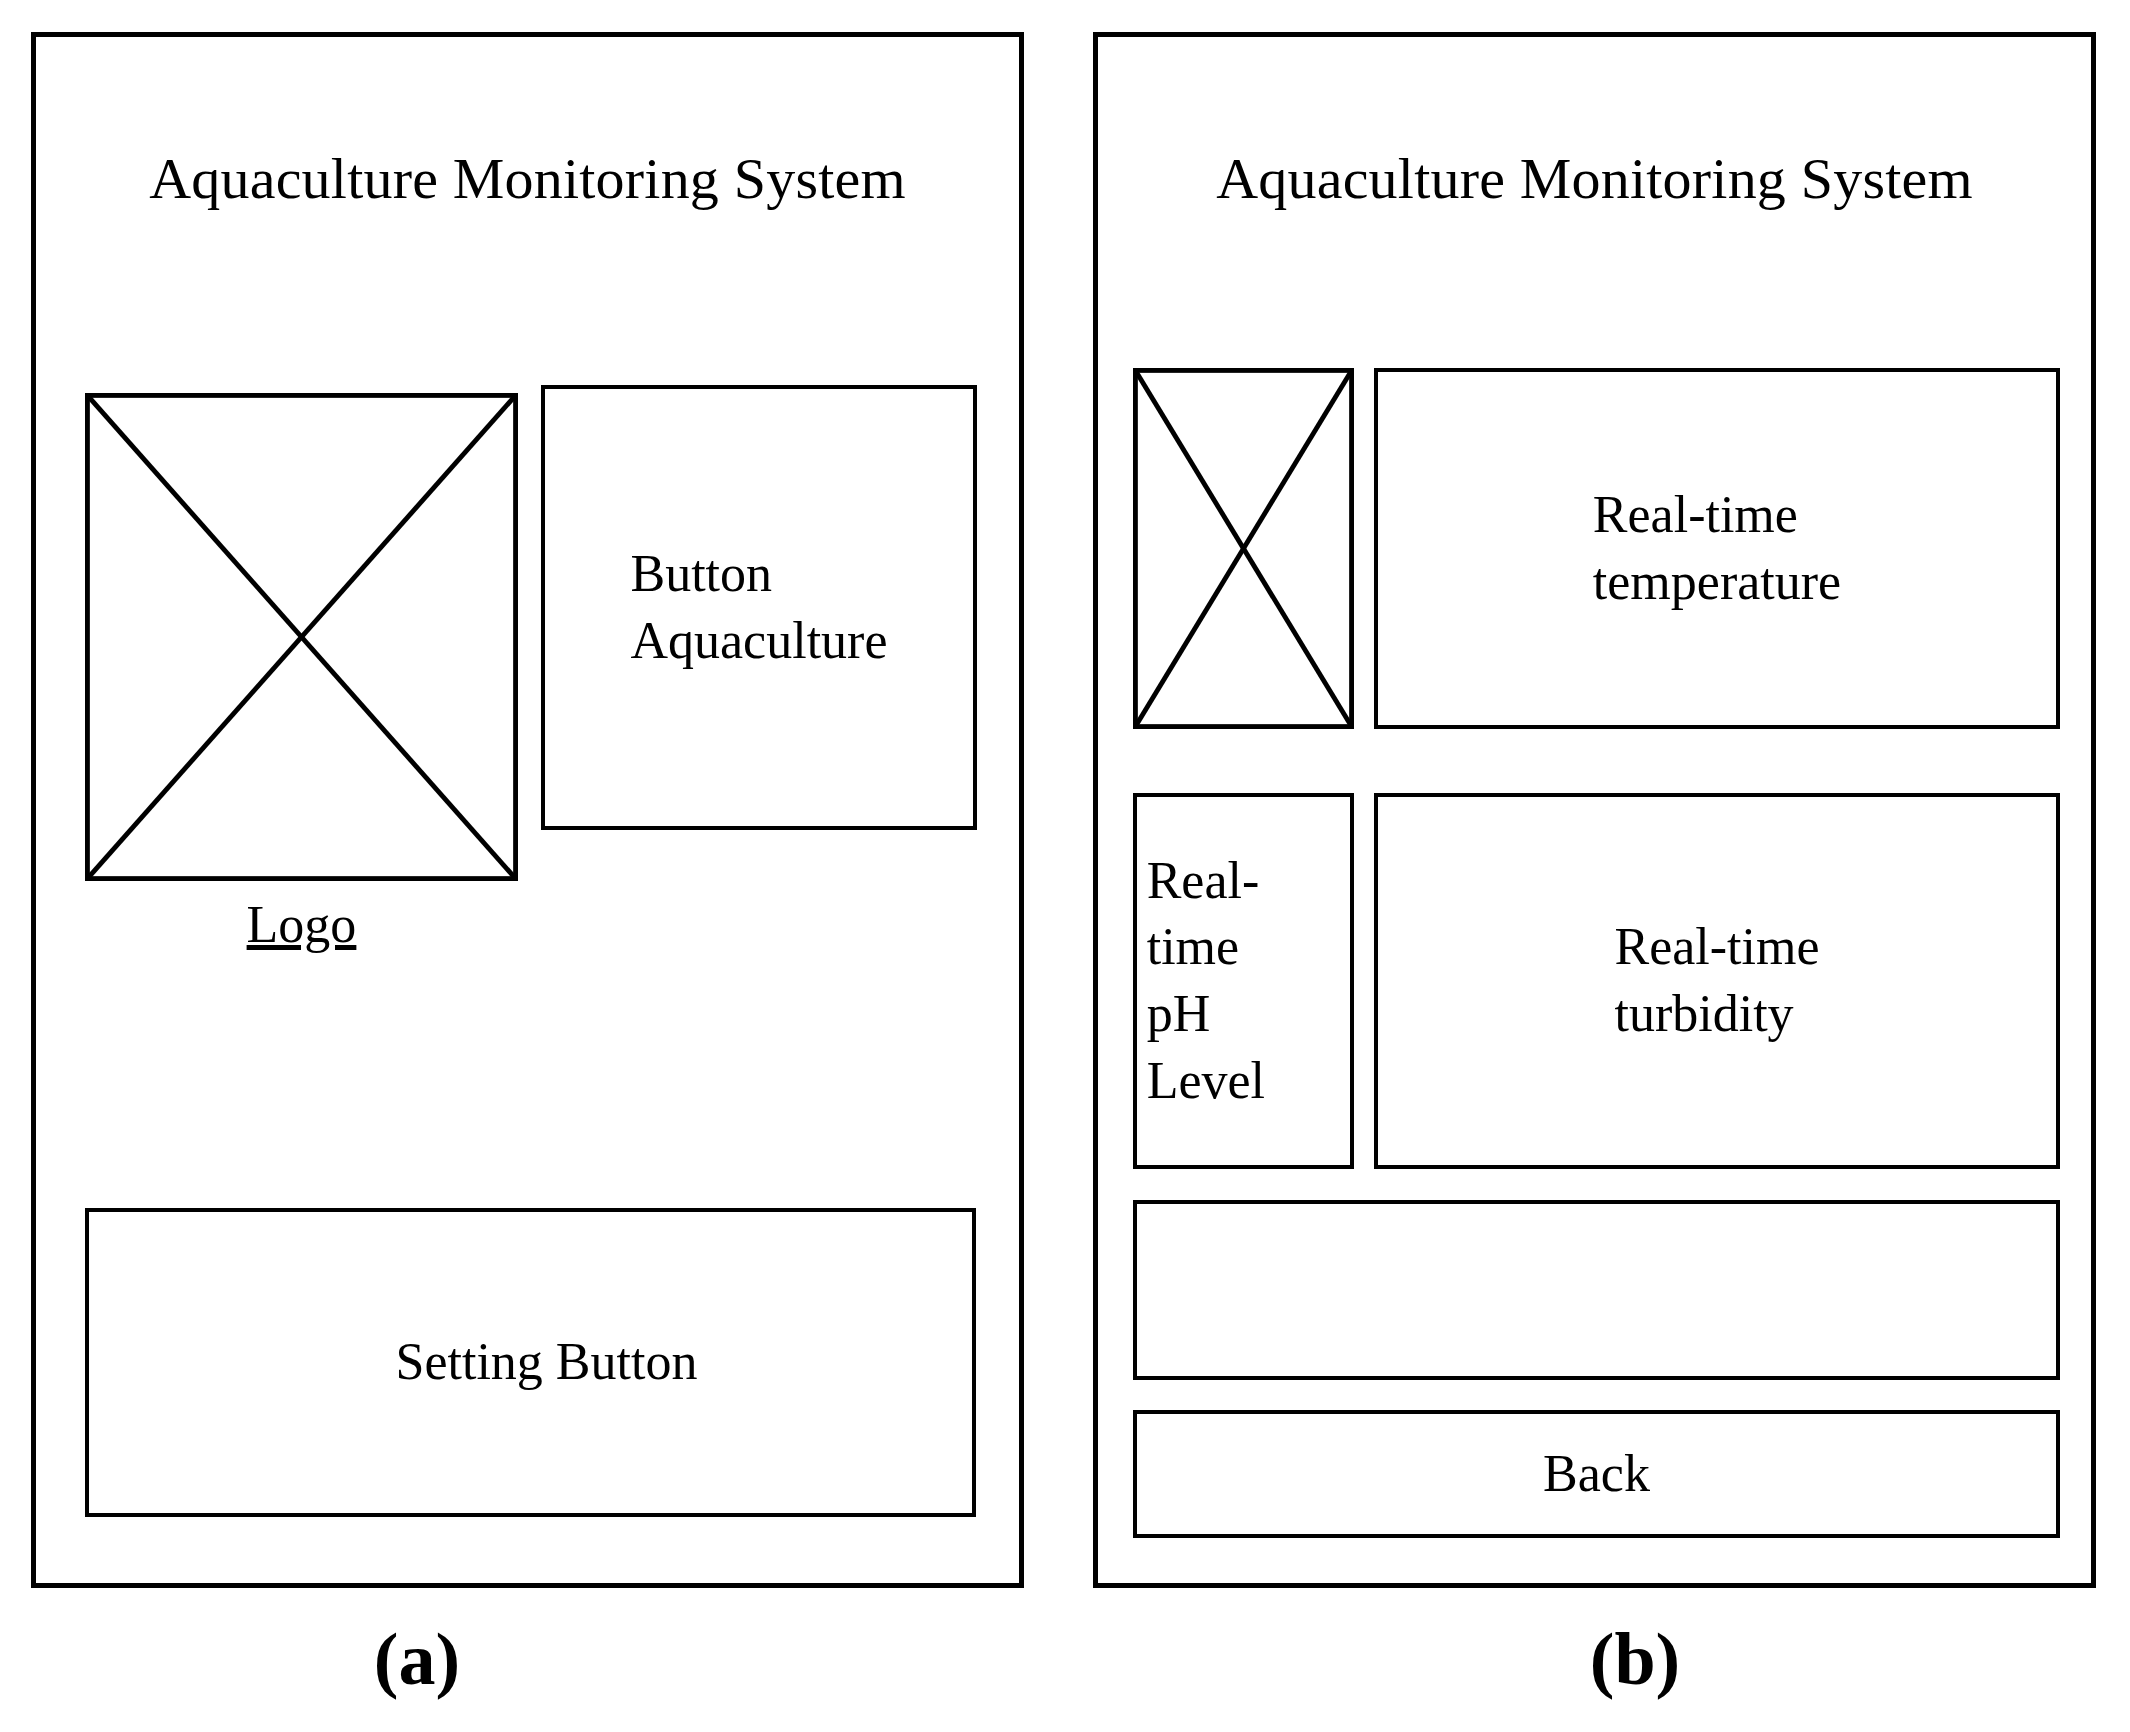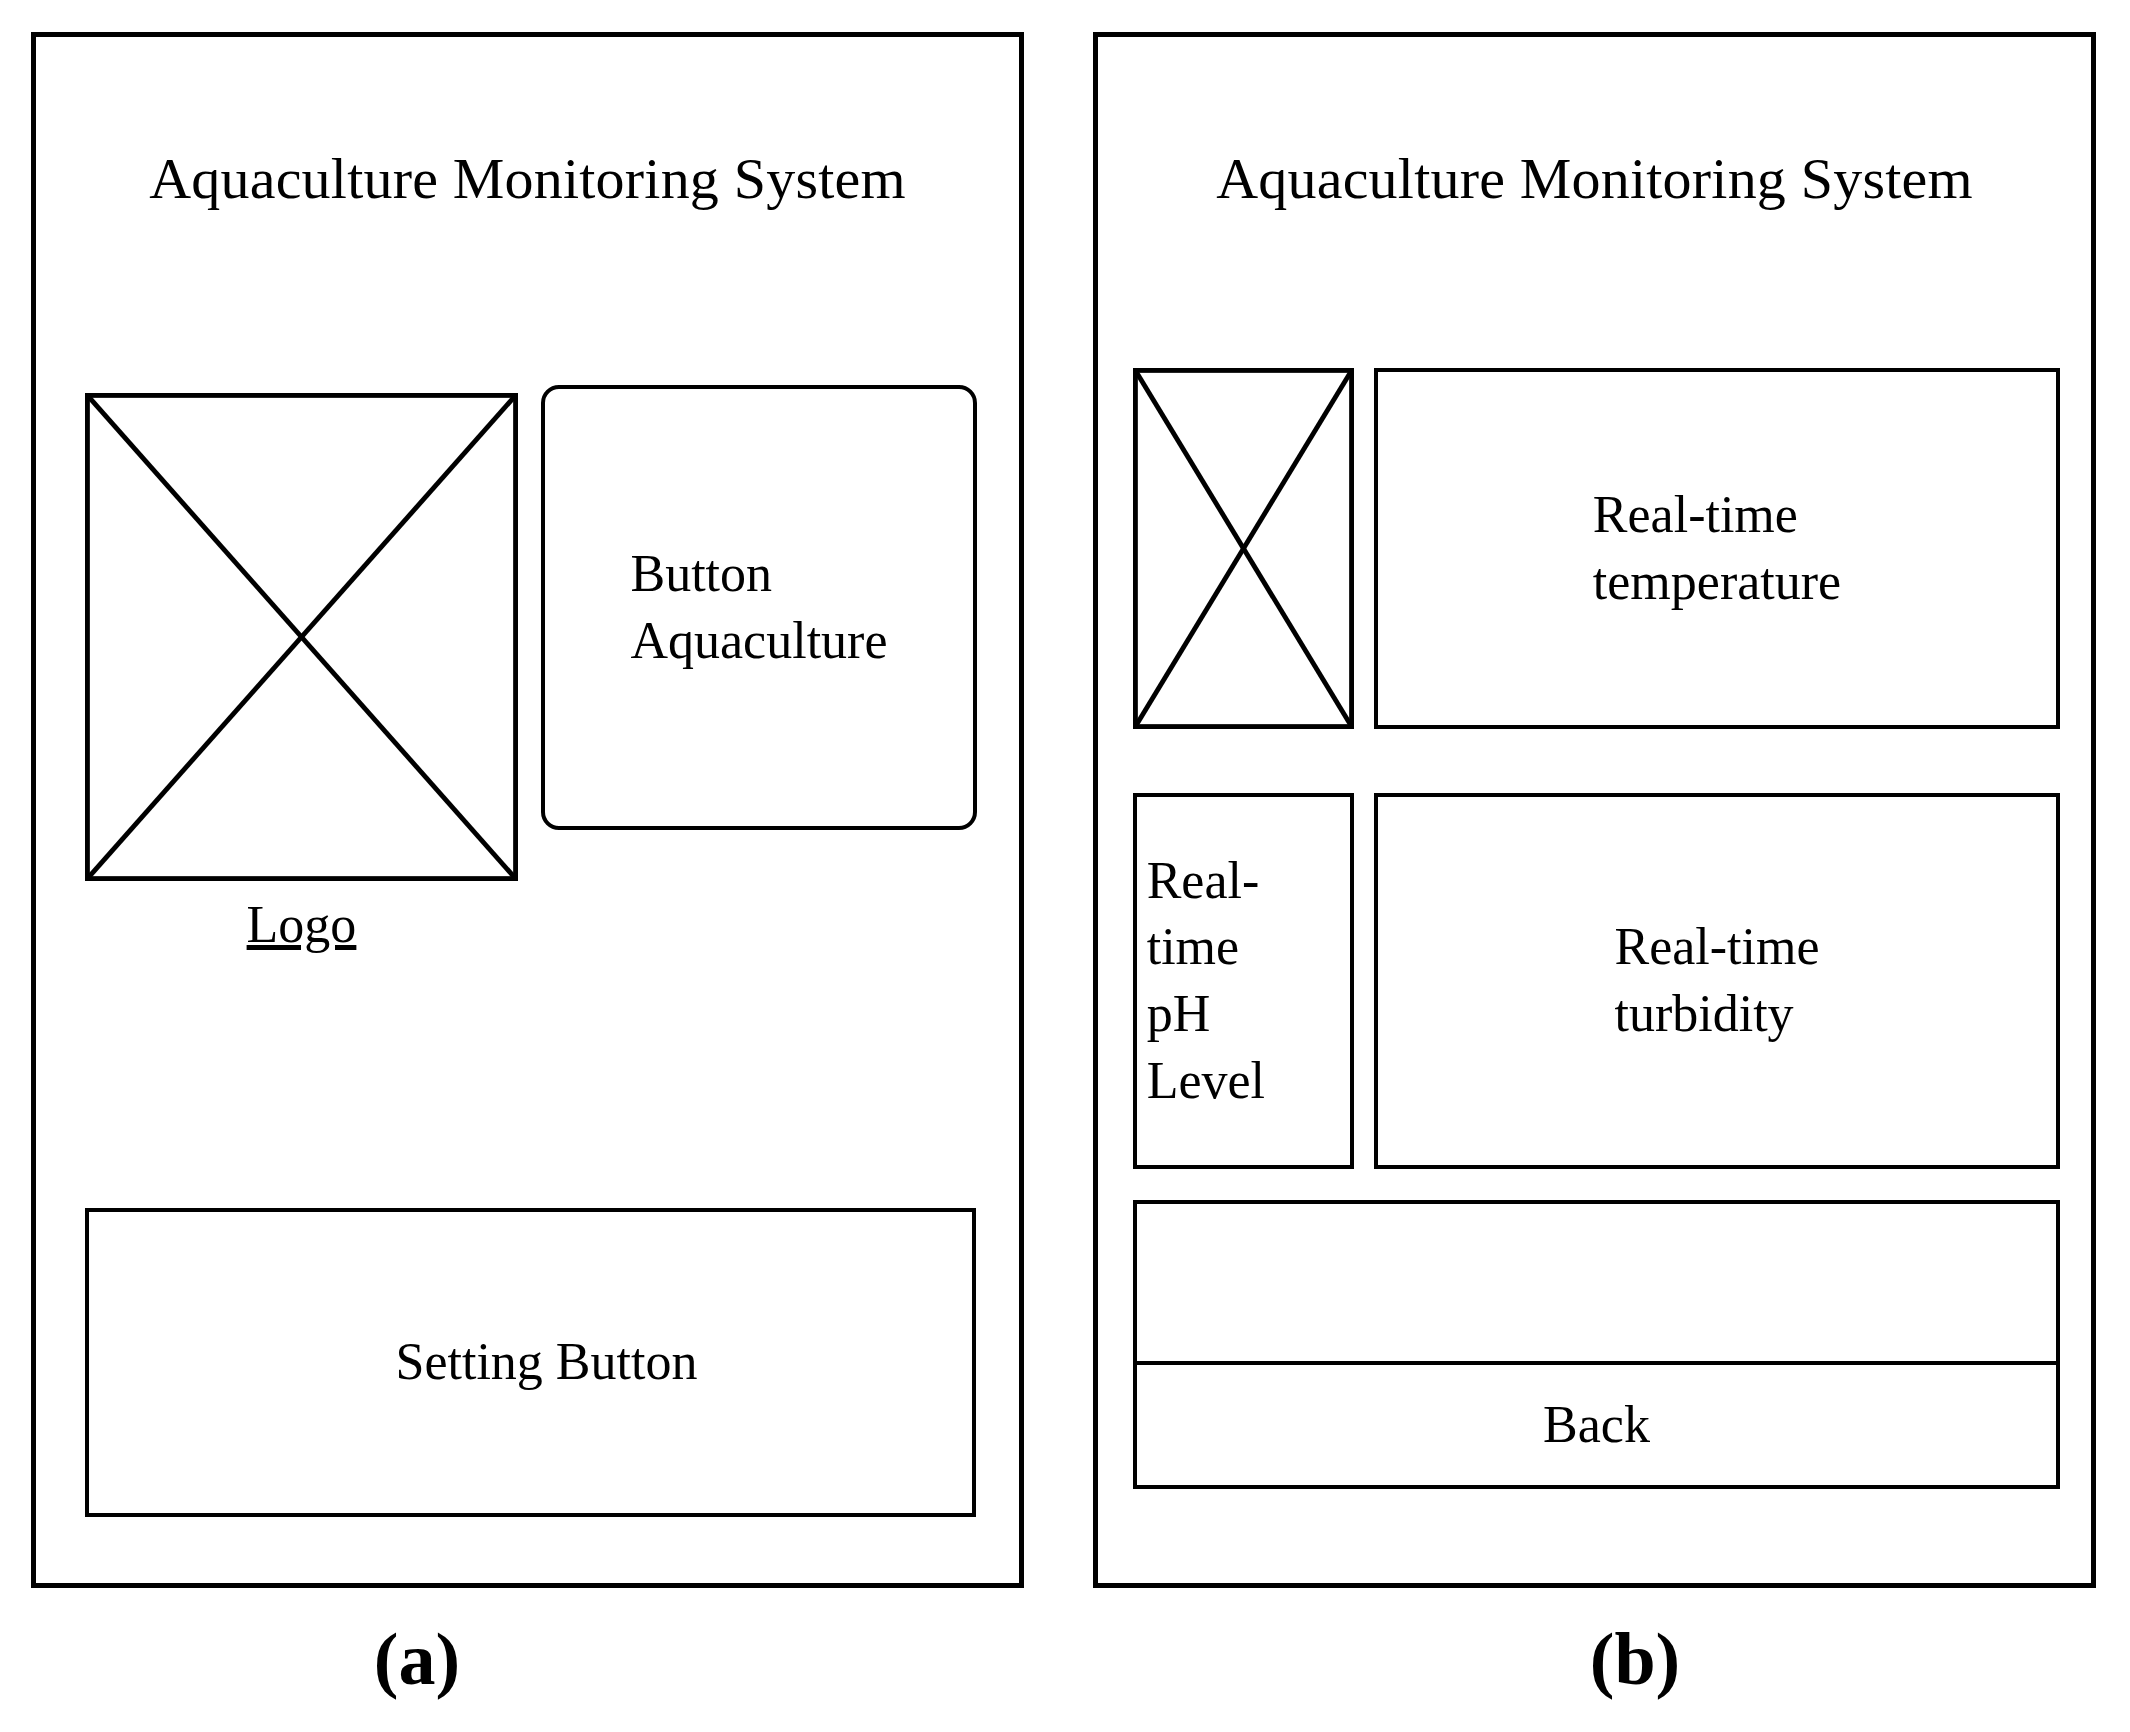--- a/index.html
+++ b/index.html
@@ -73,30 +73,30 @@
     text-align: center;
     font-size: 52px;
     line-height: 1.1;
     white-space: nowrap;
     text-decoration: underline;
   }
 
   
   #logo-box-a   { left: 49px;  top: 356px;  width: 433px; height: 488px; }
   #logo-label-a { left: 49px;  top: 859px;  width: 433px; }
-  #btn-monitor  { left: 505px; top: 348px;  width: 436px; height: 445px; border-radius: 18px; }
+  #btn-monitor  { left: 505px; top: 348px;  width: 436px; height: 445px; }
   #setting-btn  { left: 49px;  top: 1171px; width: 891px; height: 309px; padding-left: 32px; }
 
   
   #logo-box-b   { left: 35px;  top: 331px;  width: 221px; height: 361px; }
   #temp-box     { left: 276px; top: 331px;  width: 686px; height: 361px; }
   #ph-box       { left: 35px;  top: 756px;  width: 221px; height: 376px; }
   #turb-box     { left: 276px; top: 756px;  width: 686px; height: 376px; }
   #cond-box     { left: 35px;  top: 1163px; width: 927px; height: 180px; }
-  #back-box     { left: 35px;  top: 1324px; width: 927px; height: 128px; }
+  #back-box     { left: 35px;  top: 1373px; width: 927px; height: 128px; }
 
   
   .figcaption {
     position: absolute;
     font-size: 74px;
     font-weight: 700;
     text-align: center;
     line-height: 1;
     white-space: nowrap;
   }

